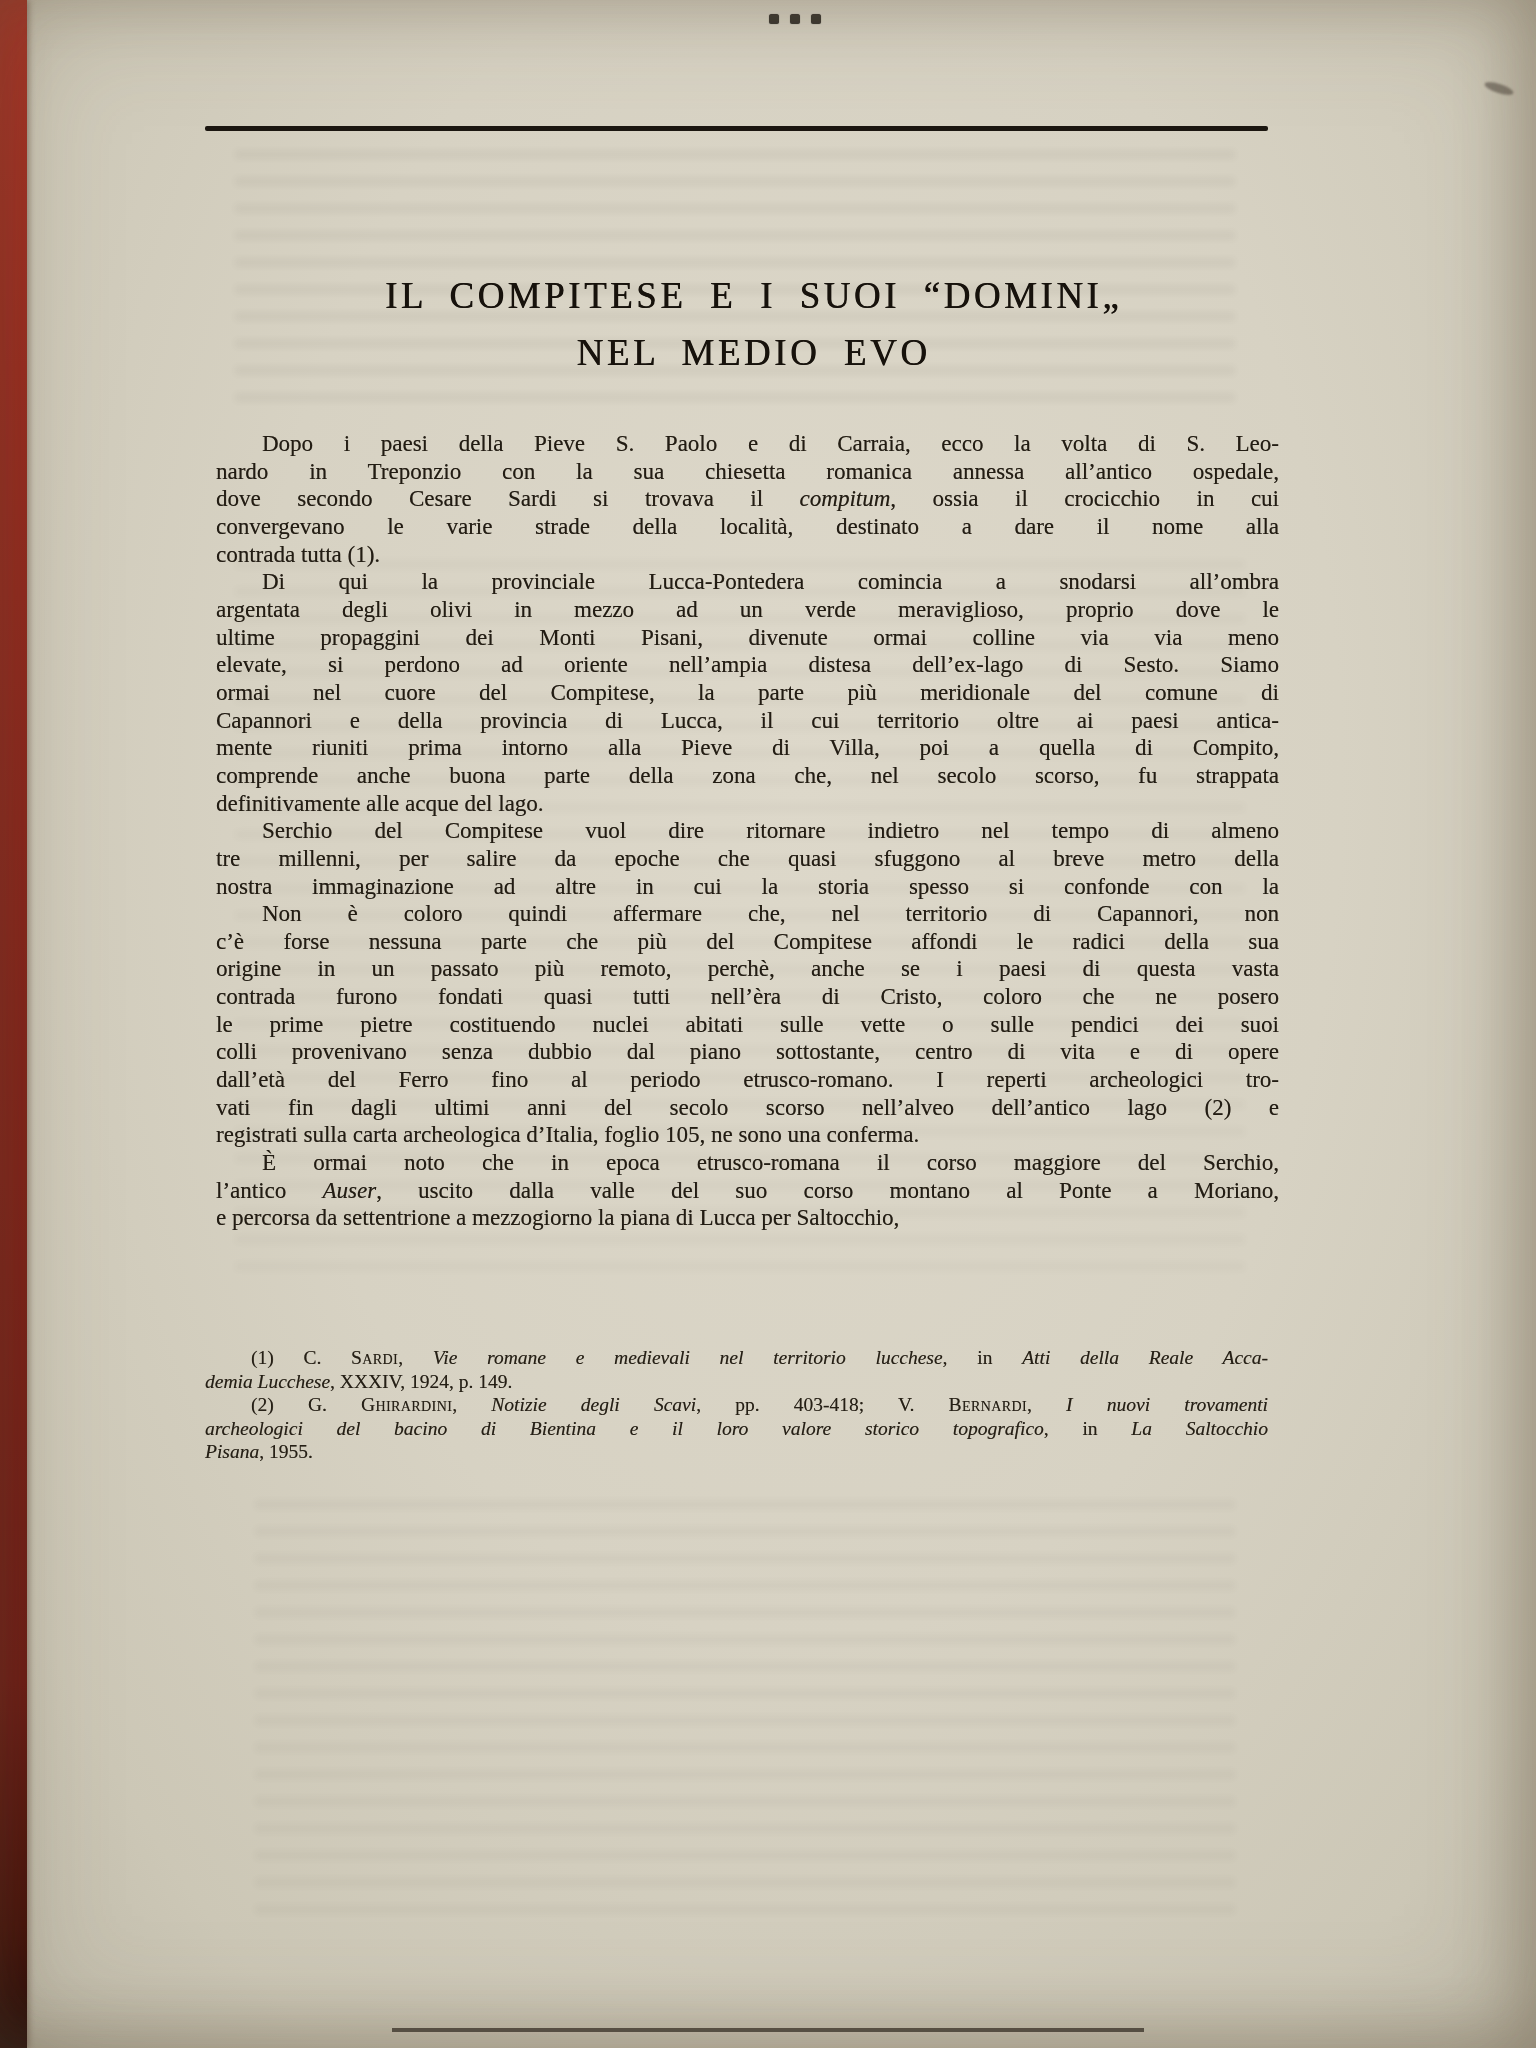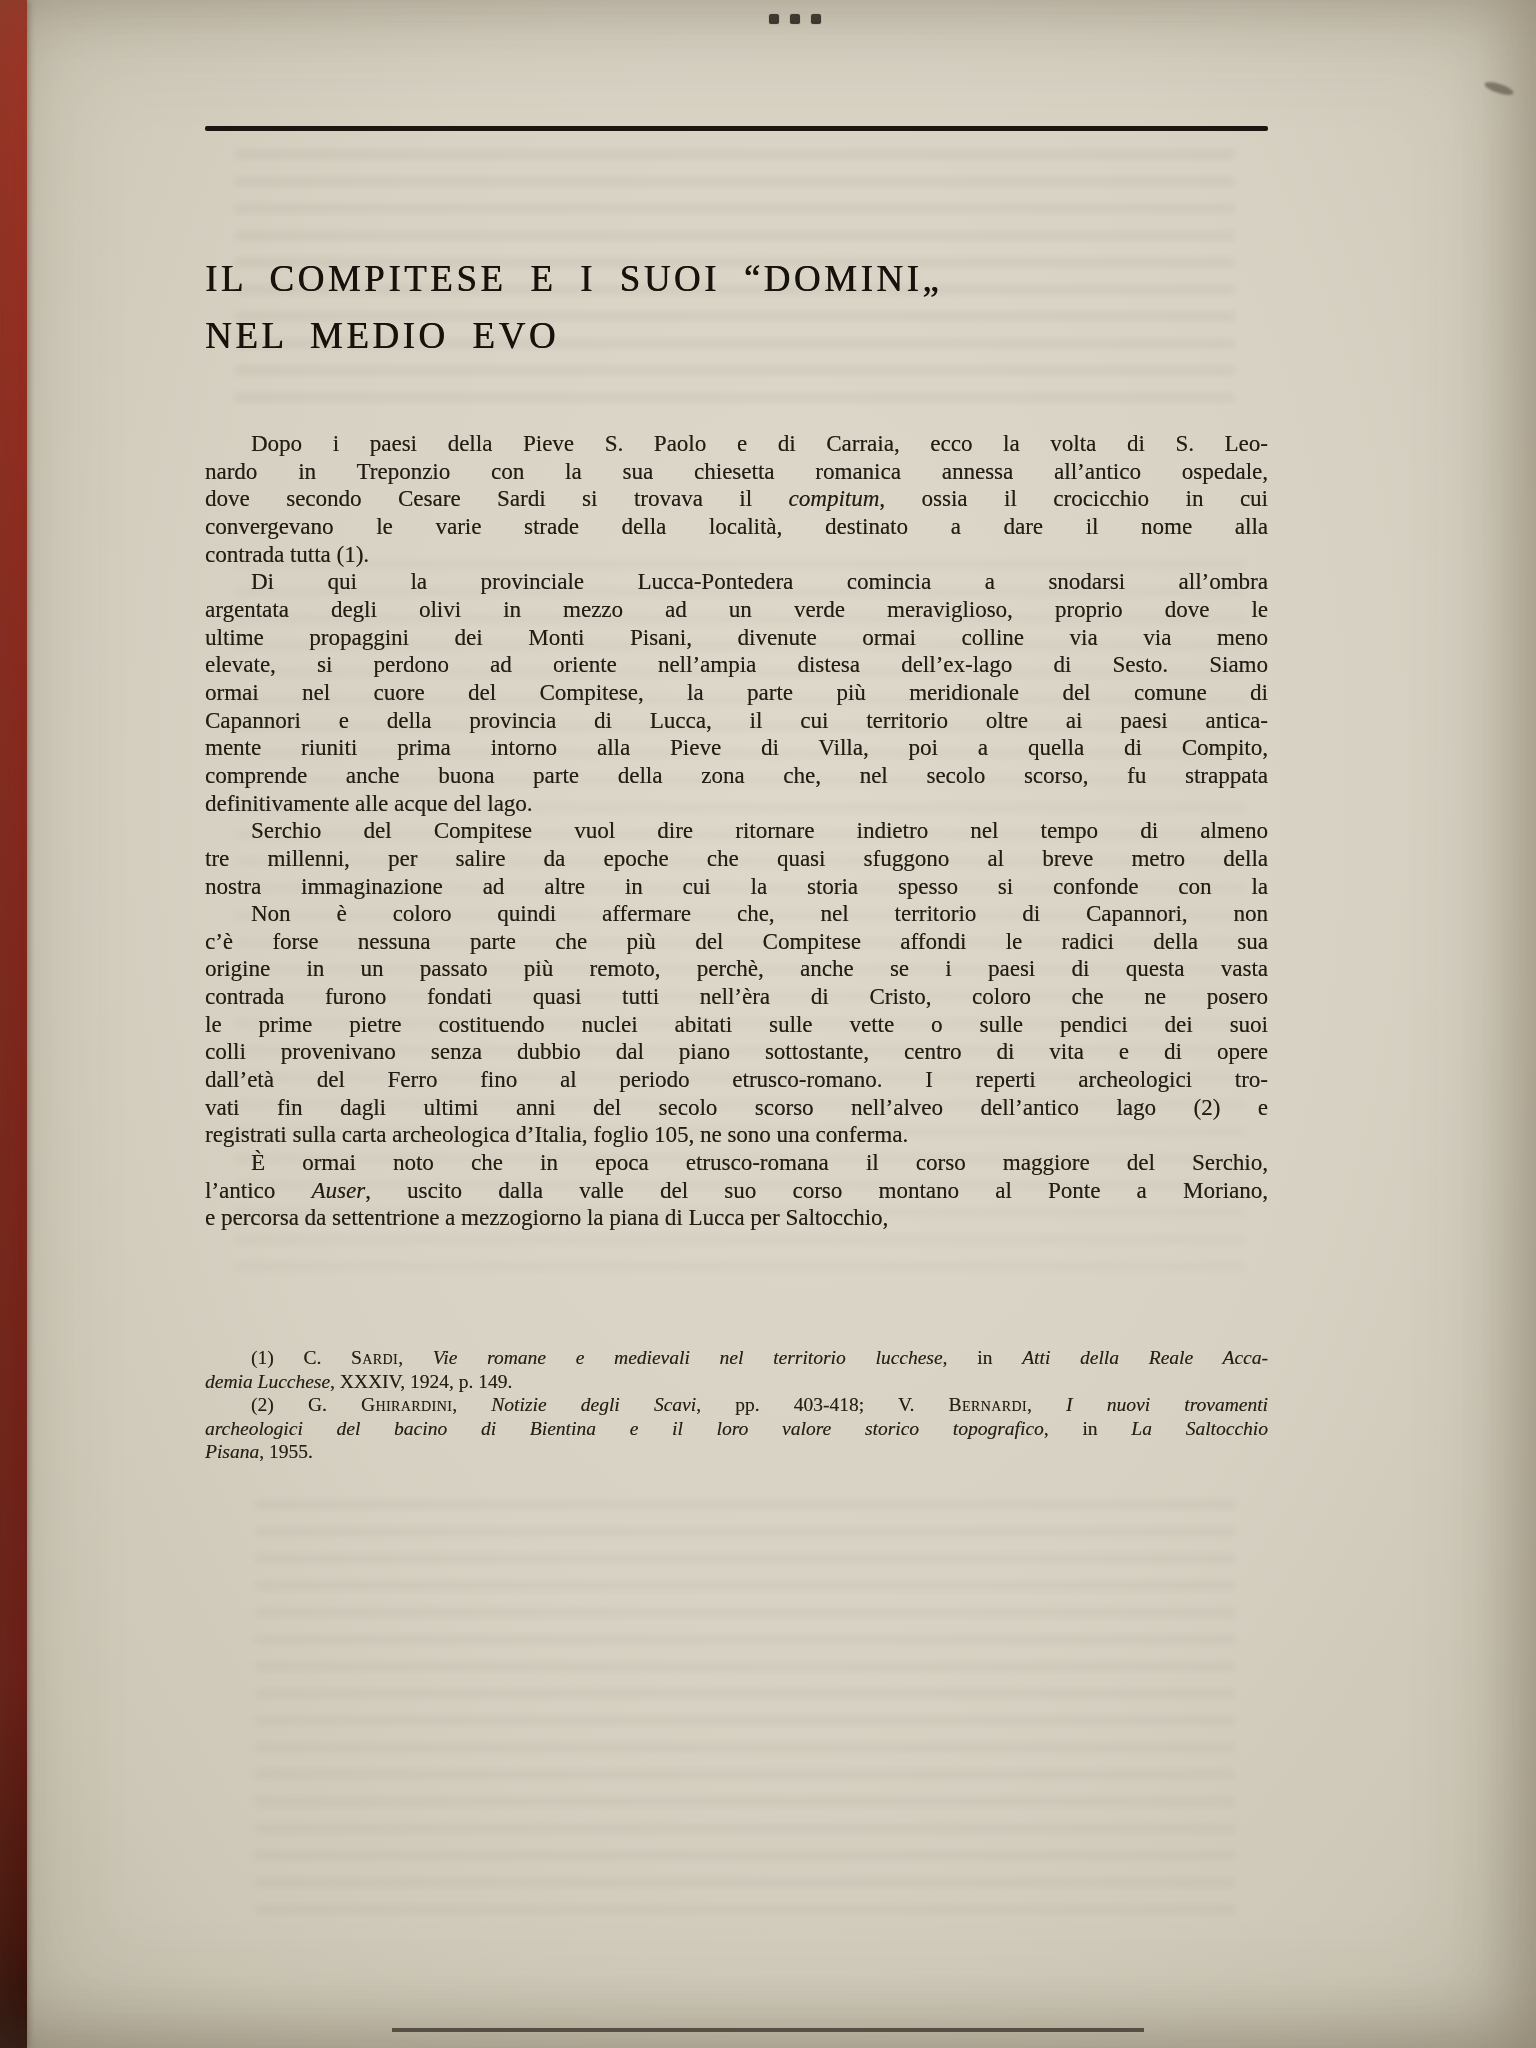--- a/index.html
+++ b/index.html
@@ -13,24 +13,24 @@
     box-shadow:inset 0 0 120px rgba(94,80,56,.28), inset -25px 0 60px rgba(94,80,56,.18), inset 0 -18px 55px rgba(94,80,56,.16);
   }
   .binding{
     position:absolute;left:0;top:0;width:27px;height:2048px;
     background:linear-gradient(180deg,#a93326 0%,#9c2a1f 18%,#8c241b 40%,#7d1f17 62%,#6d1a14 82%,#451009 94%,#200705 100%);
     box-shadow:2px 0 6px rgba(60,20,10,.35);
   }
   .dots{position:absolute;top:14px;left:0;width:100%;display:flex;justify-content:center;gap:11px;transform:translateX(27px);}
   .dot{width:10px;height:10px;background:#3b3731;border-radius:2.5px;box-shadow:0 0 1px rgba(0,0,0,.55);}
   .rule{position:absolute;top:126px;left:205px;width:1063px;height:5px;background:#1b1610;border-radius:2px;}
-  .title{position:absolute;top:250px;left:205px;width:1063px;margin:0;text-align:left;font-weight:400;color:#17120c;}
+  .title{position:absolute;top:250px;left:205px;width:1063px;margin:17px;text-align:center;font-weight:400;color:#17120c;}
   .title span{display:block;font-size:37px;line-height:57px;letter-spacing:3.5px;word-spacing:11px;text-shadow:.5px 0 0 currentColor;}
   .bodytext{
-    position:absolute;top:430px;left:205px;width:1063px;
+    position:absolute;top:430px;left:216px;width:1063px;
     font-size:23px;line-height:27.65px;color:#221c13;text-shadow:.2px 0 0 rgba(34,28,19,.55);
   }
   .line{text-align:justify;text-align-last:justify;}
   .line.last{text-align-last:left;}
   .line.first{padding-left:46px;}
   .footnotes{
     position:absolute;top:1346px;left:205px;width:1063px;
     font-size:19.5px;line-height:23.5px;color:#251f15;text-shadow:.15px 0 0 rgba(34,28,19,.5);
   }
   .fn-line{text-align:justify;text-align-last:justify;}

